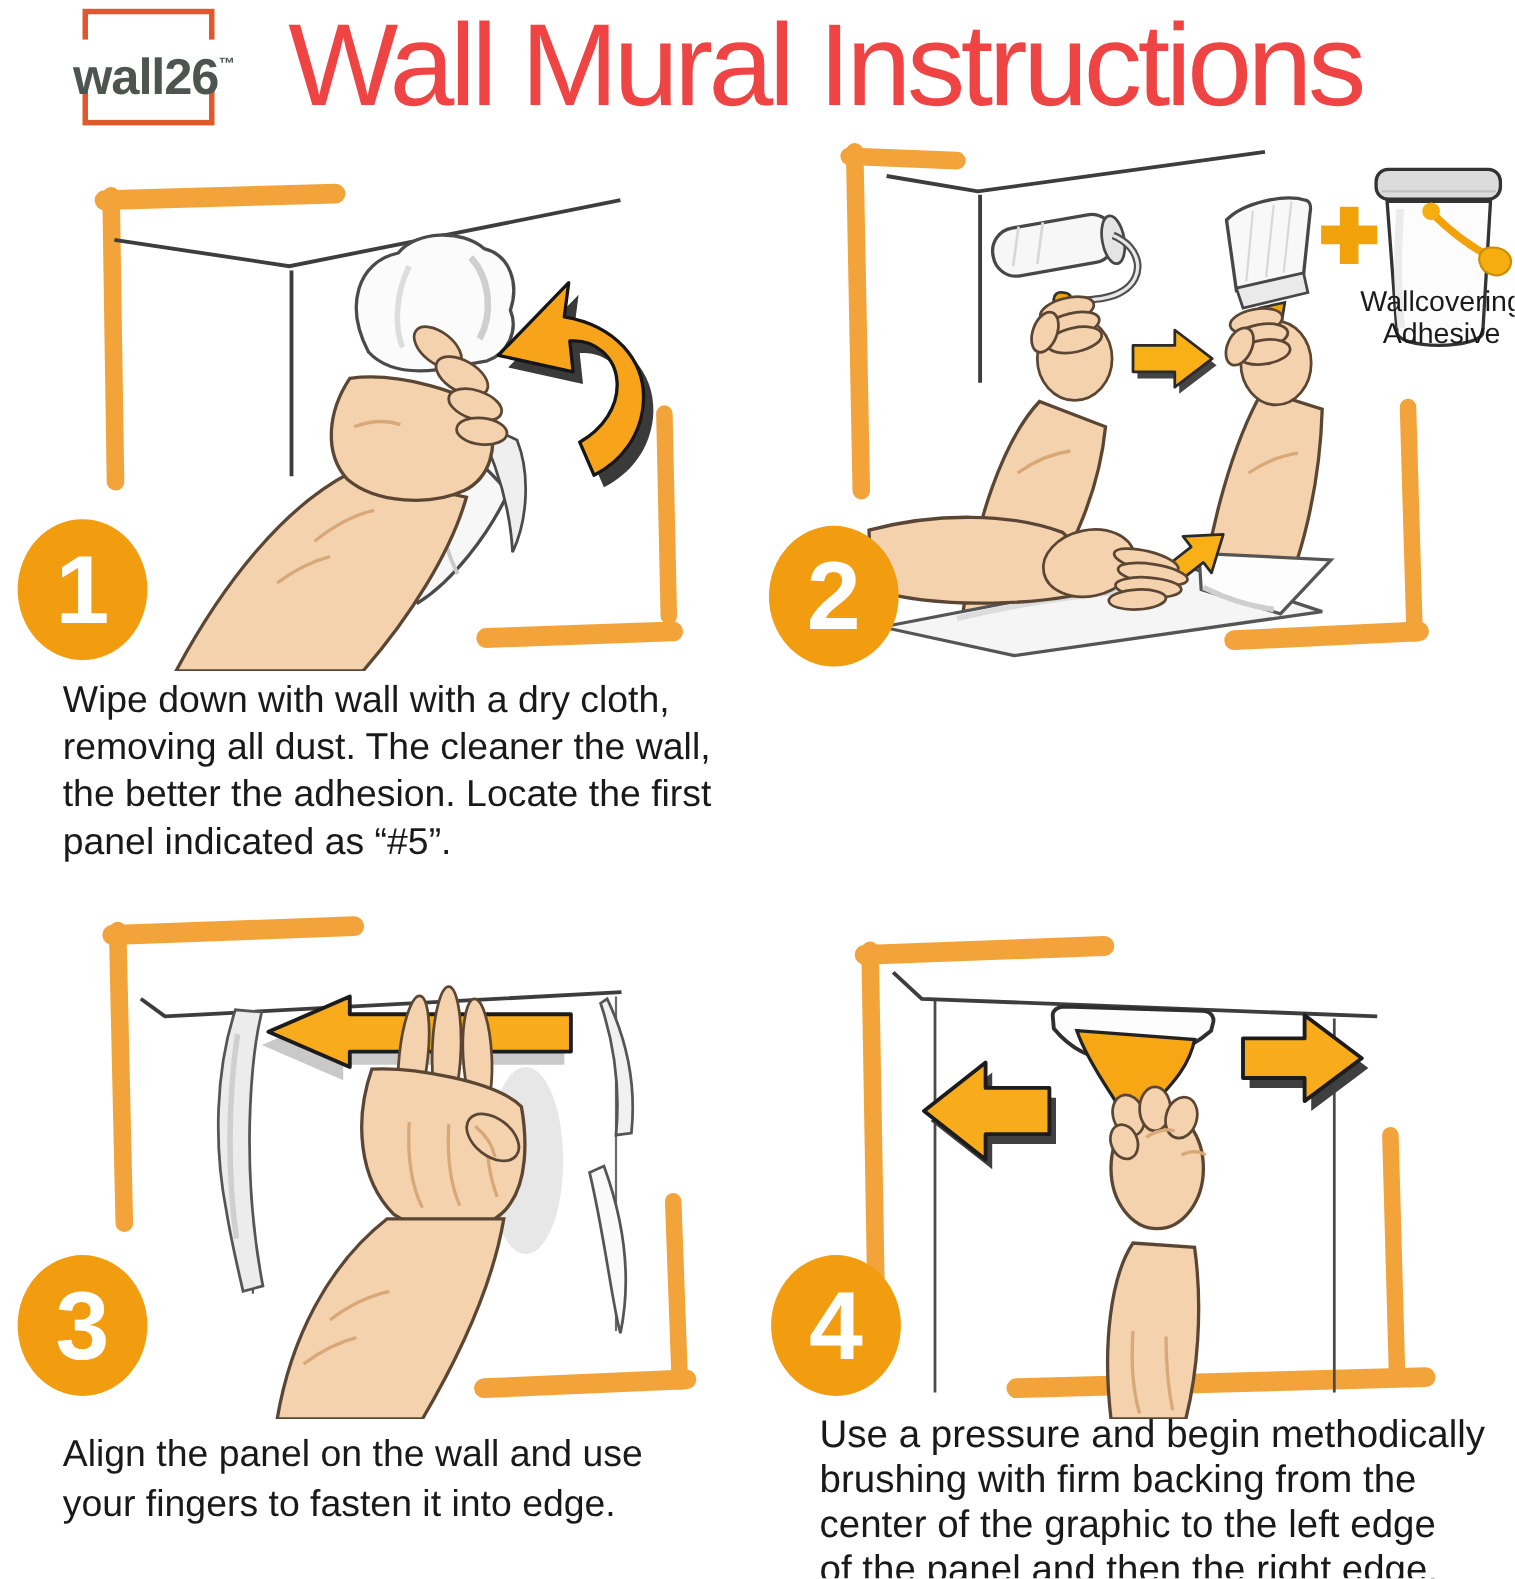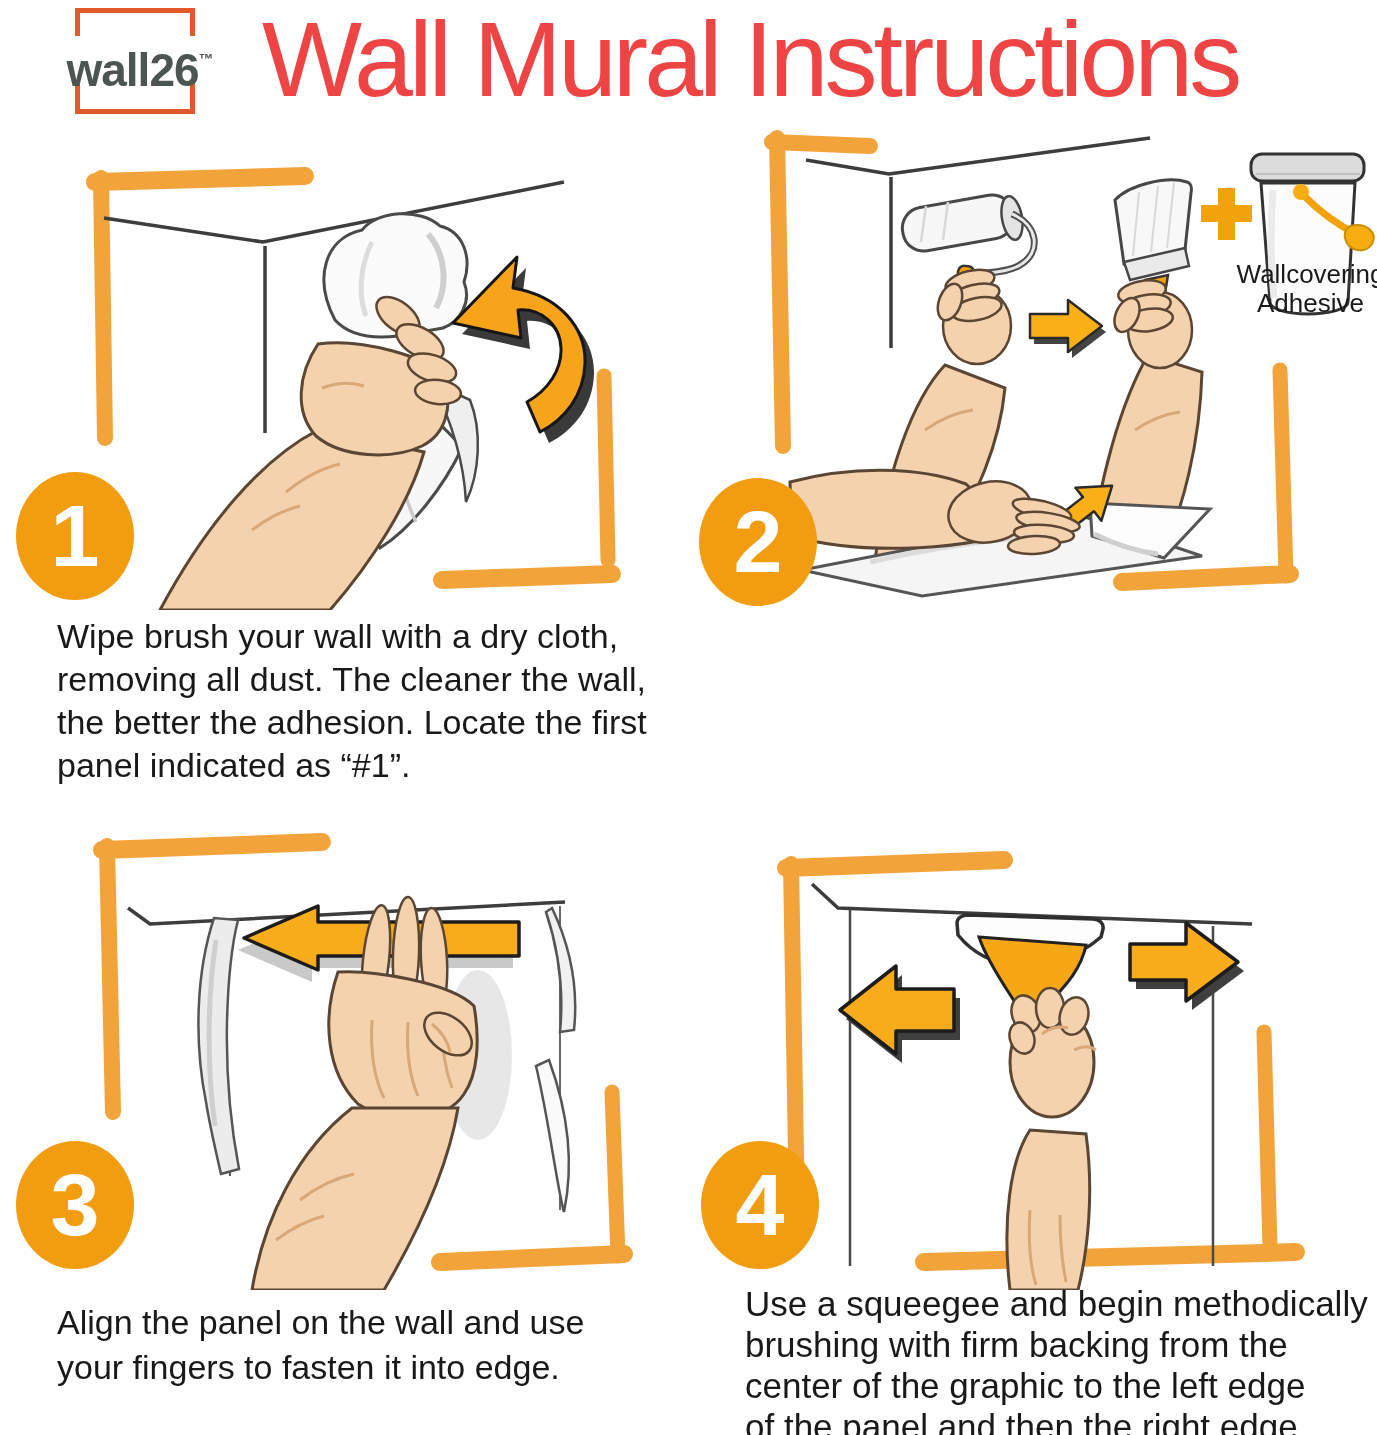--- a/index.html
+++ b/index.html
@@ -255,29 +255,29 @@
   <div class="badge" id="badge-2">2</div>
   <div class="badge" id="badge-3">3</div>
   <div class="badge" id="badge-4">4</div>
 
   <div id="bucket-label">
     <div class="ln">Wallcovering</div>
     <div class="ln">Adhesive</div>
   </div>
 
   <div class="step-text" id="text-1">
-    <div class="ln">Wipe brush your wall with a dry cloth,</div>
+    <div class="ln">Wipe down with wall with a dry cloth,</div>
     <div class="ln">removing all dust. The cleaner the wall,</div>
     <div class="ln">the better the adhesion. Locate the first</div>
-    <div class="ln">panel indicated as “#1”.</div>
+    <div class="ln">panel indicated as “#5”.</div>
   </div>
   <div class="step-text" id="text-3">
     <div class="ln">Align the panel on the wall and use</div>
     <div class="ln">your fingers to fasten it into edge.</div>
   </div>
   <div class="step-text" id="text-4">
-    <div class="ln">Use a squeegee and begin methodically</div>
+    <div class="ln">Use a pressure and begin methodically</div>
     <div class="ln">brushing with firm backing from the</div>
     <div class="ln">center of the graphic to the left edge</div>
     <div class="ln">of the panel and then the right edge.</div>
   </div>
 
 </div>
 
 </body></html>

